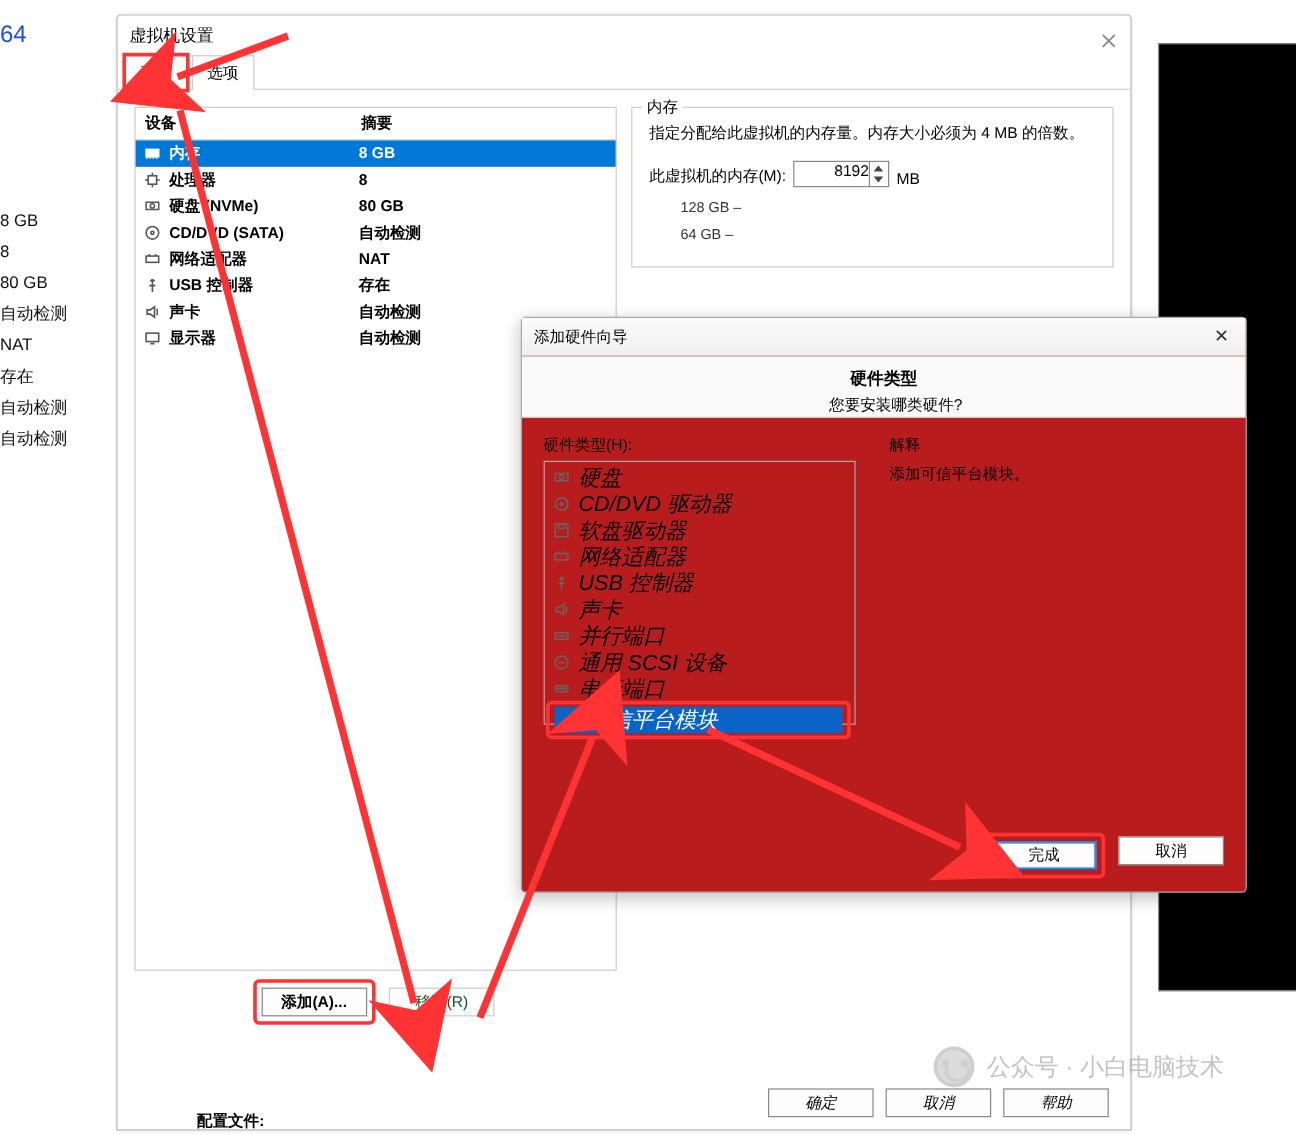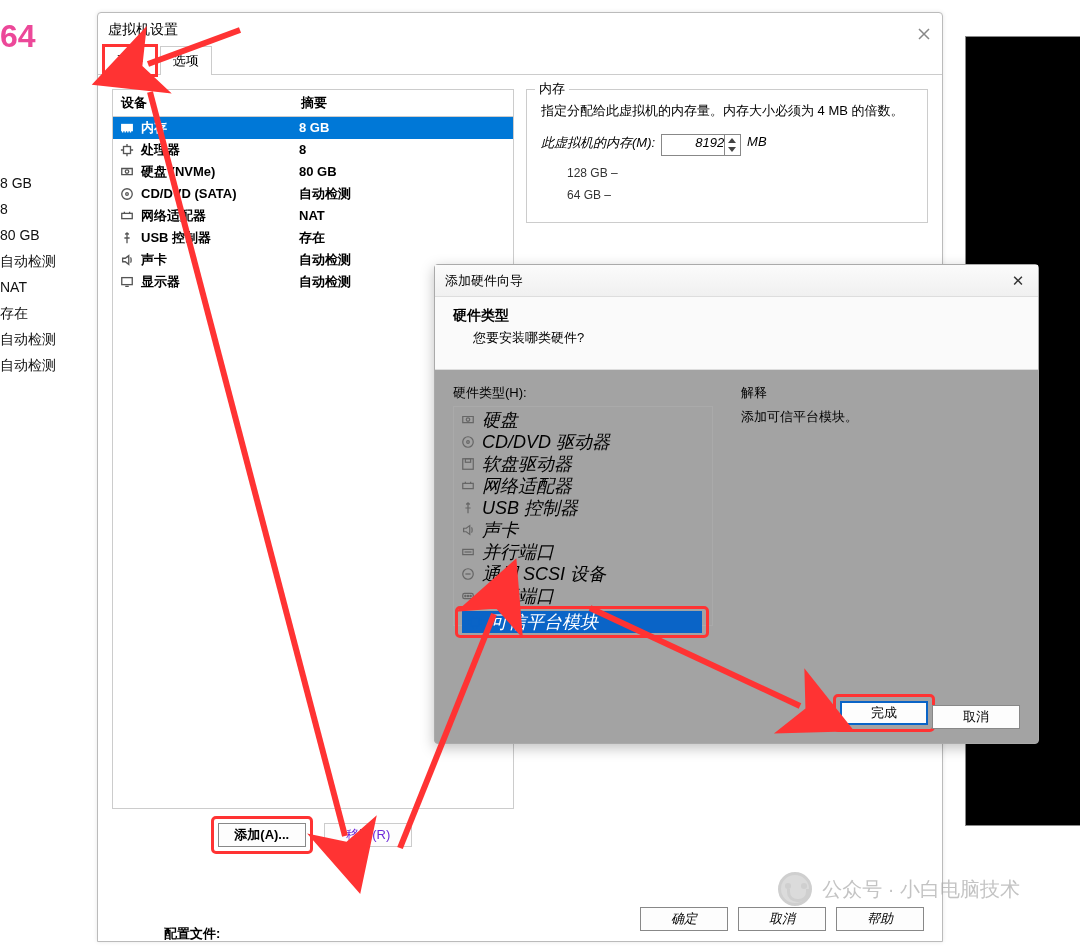--- a/index.html
+++ b/index.html
@@ -1,19 +1,19 @@
 <!DOCTYPE html>
 <html><head>
 <meta charset="utf-8">
 <style>
   * { box-sizing: border-box; font-family: "Microsoft YaHei", "Segoe UI", sans-serif; }
   html, body { margin:0; padding:0; width:1080px; height:946px; background:#fff; color:#000; font-size:13px; overflow:hidden; }
 
   
-  .bg-title { position:absolute; left:0; top:18px; font-size:32px; color:#ec4899; font-weight:700; }
+  .bg-title { position:absolute; left:0; top:18px; font-size:20px; color:#1d4ed8; font-weight:400; }
   .bg-sidebar { position:absolute; left:0; top:170px; width:90px; font-size:14px; color:#111; line-height:26px; }
   .bg-sidebar div { white-space:nowrap; }
 
   
   .bg-darkpanel { position:absolute; right:0; top:36px; width:115px; height:790px; background:#000; border:1px solid #888; border-right:none; }
 
   
   .dlg-settings {
     position:absolute; left:97px; top:12px; width:846px; height:930px;
     background:#fff; border:1px solid #bbb; border-radius:4px 4px 0 0;
@@ -43,57 +43,57 @@
   .dev-icon svg { width:14px; height:14px; stroke:#555; fill:none; stroke-width:1.5; }
 
   .add-remove-row { text-align:center; padding:10px 0 0 0; }
   .win-btn { display:inline-block; min-width:88px; padding:2px 10px; font-size:13px; border:1px solid #888; background:#fdfdfd; text-align:center; height:24px; line-height:18px; }
   .add-wrap { display:inline-block; outline:3px solid #f33; padding:4px; border-radius:2px;font-weight:bold; }
 
   .right-col { flex:1; }
   .groupbox { border:1px solid #ccc; padding:12px 14px; font-size:13px; position:relative; }
   .groupbox .legend { position:absolute; top:-10px; left:8px; background:#fff; padding:0 4px; }
   .mem-desc { margin-bottom:14px; line-height:18px; }
-  .mem-row { display:flex; align-items:flex-start; gap:6px;font-style:italic; }
+  .mem-row { display:flex; align-items:flex-end; gap:6px; }
   .mem-input { width:80px; height:22px; border:1px solid #888; text-align:right; padding-right:16px; position:relative; font-size:13px; }
   .spin-btns { position:absolute; right:0; top:0; width:16px; height:100%; border-left:1px solid #888; }
   .spin-btns::before, .spin-btns::after { content:""; position:absolute; left:3px; border-left:4px solid transparent; border-right:4px solid transparent; }
   .spin-btns::before { top:3px; border-bottom:5px solid #444; }
   .spin-btns::after { bottom:3px; border-top:5px solid #444; }
 
   .mem-scale { margin-top:10px; margin-left:26px; font-size:12px; color:#333; }
   .mem-scale div { height:22px; }
 
   .settings-footer { position:absolute; right:18px; bottom:10px; display:flex; gap:10px;font-style:italic; }
 
   
   .dlg-wizard {
     position:absolute; left:434px; top:264px; width:605px; height:480px;
-    background:#a3a3a3; border:1px solid #aaa; box-shadow:0 4px 14px rgba(0,0,0,0.25); border-radius:4px;
+    background:#b91c1c; border:1px solid #aaa; box-shadow:0 4px 14px rgba(0,0,0,0.25); border-radius:4px;
   }
   .dlg-wizard .titlebar2 { height:32px; line-height:32px; padding:0 10px; background:linear-gradient(#fbfbfb,#f0f0f0); border-bottom:1px solid #ddd; display:flex; justify-content:space-between; align-items:center; font-size:13px; }
   .dlg-wizard .close2 { width:20px; text-align:center; font-size:15px; color:#333; }
-  .wizard-head { padding:10px 18px 22px 18px; border-bottom:1px solid #ddd; background:#fafafa;}
+  .wizard-head { padding:10px 18px 0 18px; border-bottom:1px solid #ddd; background:#fafafa;text-align:center;}
   .wizard-head .h1 { font-weight:600; font-size:14px; }
   .wizard-head .h2 { margin-left:20px; font-size:13px; margin-top:4px; }
   .wizard-body { display:flex; padding:14px 18px; gap:28px; }
   .hw-left { width:260px; }
   .hw-left .label { margin-bottom:4px; }
   .hw-listbox { border:1px solid #aaa; height:220px; padding:2px 0; }
   .hw-item { height:22px; line-height:22px; padding-left:6px; display:flex; align-items:center; gap:6px; font-size:18px;font-style:italic; }
   .hw-item.selected { background:#0a64c7; }
   .hw-item.selected .hw-text { background:#0a64c7; color:#fff; padding:0 2px;text-align:right; }
   .hw-item svg { width:14px; height:14px; stroke:#666; fill:none; stroke-width:1.4; }
   .hw-item.selected svg { stroke:#0a64c7; }
   .tpm-wrap { outline:3px solid #f33; padding:2px 4px; margin:2px 4px 0 4px; border-radius:2px; display:inline-block; width:calc(100% - 10px); }
 
   .hw-right { flex:1; }
   .hw-right .label { margin-bottom:6px; }
 
-  .wizard-footer { position:absolute; right:18px; bottom:14px; display:flex; gap:0; align-items:flex-end; }
+  .wizard-footer { position:absolute; right:18px; bottom:14px; display:flex; gap:14px; align-items:flex-start; }
   .finish-wrap { outline:3px solid #f33; padding:4px; border-radius:2px; }
   .win-btn.default { border:1px solid #0a64c7; box-shadow:inset 0 0 0 1px #0a64c7; }
 
   
   svg.annot { position:absolute; left:0; top:0; width:1080px; height:946px; pointer-events:none; }
 
   
   .watermark { position:absolute; right:60px; bottom:40px; color:#aaa; font-size:20px; display:flex; align-items:center; gap:10px; opacity:0.7; }
   .wm-icon { width:34px; height:34px; border-radius:50%; background:#ccc; border:3px solid #bbb; position:relative; }
   .wm-icon::after { content:""; position:absolute; width:16px; height:10px; border:3px solid #bbb; border-top:none; border-radius:0 0 10px 10px; left:6px; top:14px; }
@@ -233,21 +233,21 @@
               </div>
               <div class="td-sum">自动检测</div>
             </div>
           </div>
       </div>
       <div class="add-remove-row">
         <span class="add-wrap">
           <span class="win-btn">添加(A)...</span>
         </span>
         &nbsp;&nbsp;
-        <span class="win-btn" style="color:#6d28d9;border-color:#ccc">移除(R)</span>
+        <span class="win-btn" style="color:#14532d;border-color:#ccc">移除(R)</span>
       </div>
     </div>
     <div class="right-col">
       <div class="groupbox">
         <span class="legend">内存</span>
         <div class="mem-desc">指定分配给此虚拟机的内存量。内存大小必须为 4 MB 的倍数。</div>
         <div class="mem-row">
           <span>此虚拟机的内存(M):</span>
           <span class="mem-input">
             <span>8192</span>

